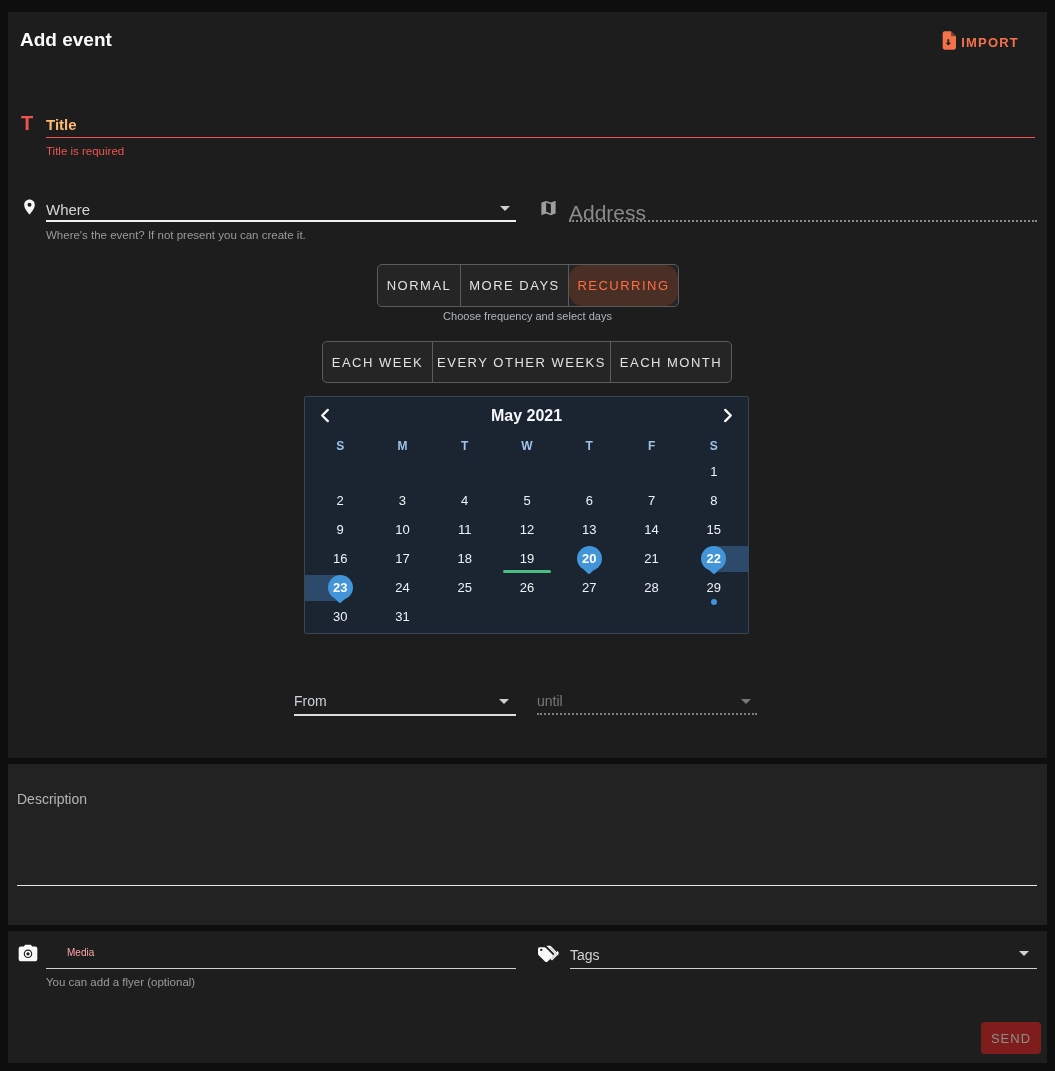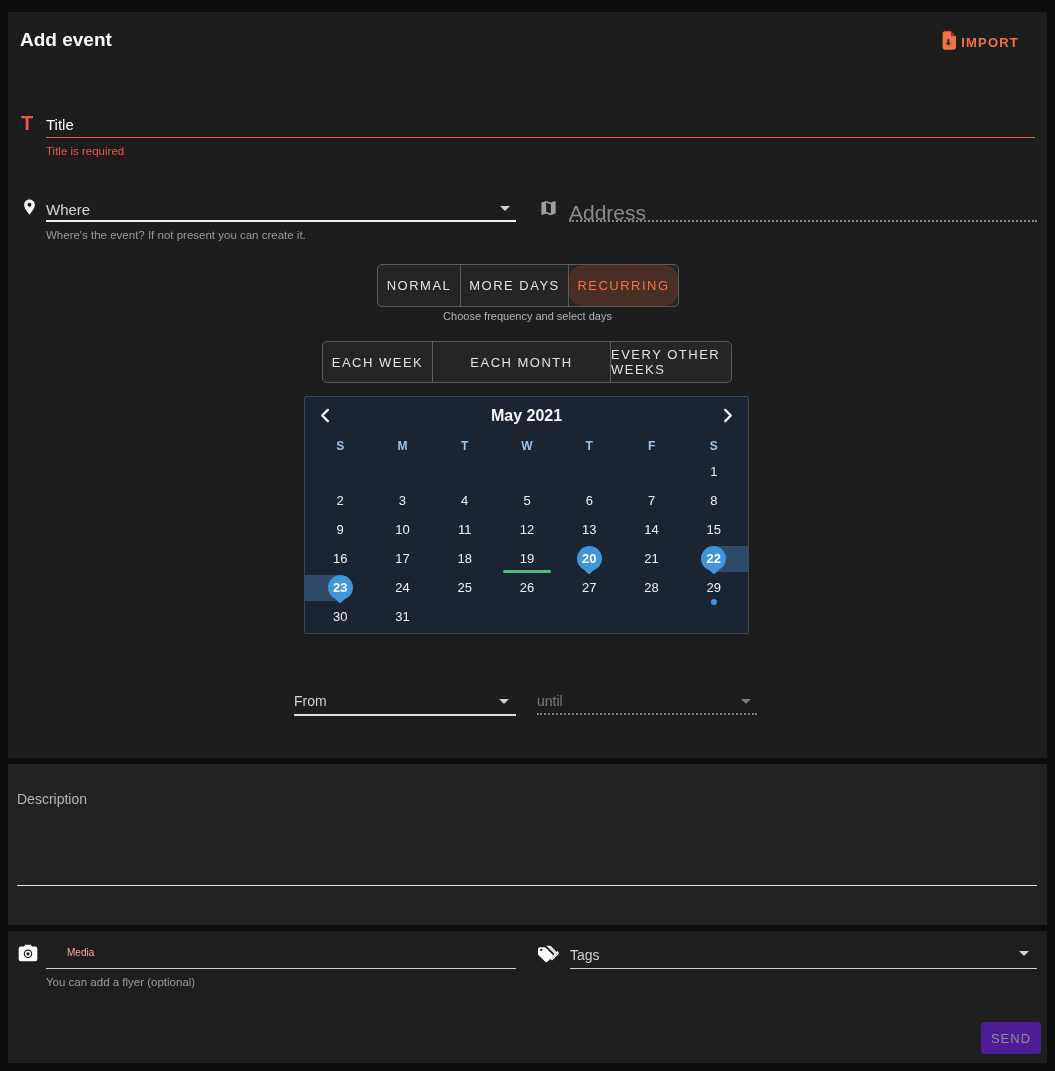--- a/index.html
+++ b/index.html
@@ -11,21 +11,21 @@
   #card-bottom { top:931px; height:132px; background:#1e1e1e; }
   .abs { position:absolute; }
 
   
   #page-title { left:20px; top:29px; font-size:19px; font-weight:800; color:#fafafa; }
   #import-btn { top:31px; right:36px; display:flex; align-items:center; gap:5px;
                 color:#f4724a; font-size:13px; font-weight:600; letter-spacing:1.2px; cursor:pointer; }
 
   
   #title-icon { left:21px; top:112px; font-size:20px; font-weight:900; color:#ef5350; }
-  #title-ph   { left:46px; top:116px; font-size:15px; color:#ffffff; }
+  #title-ph   { left:46px; top:116px; font-size:15px; color:#fdba74;font-weight:bold; }
   #title-line { left:46px; top:137px; width:989px; height:1px; background:#ef5350; }
   #title-err  { left:46px; top:145px; font-size:11.5px; color:#ef5350; }
 
   
   #where-icon   { left:21px; top:196px; }
   #where-label  { left:46px; top:201px; font-size:15px; color:#d6d6d6; }
   #where-caret  { left:500px; top:206px; color:#cfcfcf; }
   #where-line   { left:46px; top:220px; width:470px; height:2px; background:#f0f0f0; }
   #where-helper { left:46px; top:229px; font-size:11.5px; color:#9a9a9a; }
   #addr-icon  { left:539px; top:198px; }
@@ -92,21 +92,21 @@
   #media-icon   { left:18px; top:944px; }
   #media-label  { left:46px; top:947px; font-size:10px; color:#fca5a5;margin-left:21px; }
   #media-line   { left:46px; top:968px; width:470px; height:1px; background:#d0d0d0; }
   #media-helper { left:46px; top:976px; font-size:11.5px; color:#9c9c9c; }
   #tags-icon  { left:537px; top:944px; }
   #tags-label { left:570px; top:947px; font-size:14px; color:#d2d2d2; }
   #tags-caret { left:1019px; top:951px; color:#d2d2d2; }
   #tags-line  { left:570px; top:968px; width:467px; height:1px; background:#d0d0d0; }
 
   
-  #send-btn { left:981px; top:1022px; width:60px; height:32px; background:#4c1d95;
+  #send-btn { left:981px; top:1022px; width:60px; height:32px; background:#7f1d1d;
               border-radius:4px; color:#8d8d8d; font-size:13px; letter-spacing:1px;
               display:flex; align-items:center; justify-content:center; cursor:pointer; }
 
   .caret { width:0; height:0; border-left:5px solid transparent;
            border-right:5px solid transparent; border-top:5px solid currentColor; position:absolute; }
 </style>
 </head>
 <body>
 
 <div id="page">
@@ -151,22 +151,22 @@
 
   <div class="btn-group" id="mode-tabs">
     <div class="tab">NORMAL</div>
     <div class="tab">MORE DAYS</div>
     <div class="tab selected">RECURRING</div>
   </div>
   <div class="abs" id="freq-helper">Choose frequency and select days</div>
 
   <div class="btn-group" id="freq-tabs">
     <div class="tab">EACH WEEK</div>
+    <div class="tab">EVERY OTHER WEEKS</div>
     <div class="tab">EACH MONTH</div>
-    <div class="tab">EVERY OTHER WEEKS</div>
   </div>
 
   <div class="abs" id="calendar">
     <span id="cal-prev">
       <svg width="12" height="15" viewBox="0 0 12 16">
           <polyline points="9,2 3,8 9,14" fill="none" stroke="#fff" stroke-width="2.4" stroke-linecap="round" stroke-linejoin="round"></polyline>
         </svg>
     </span>
     <div id="cal-title">May 2021</div>
     <span id="cal-next">

